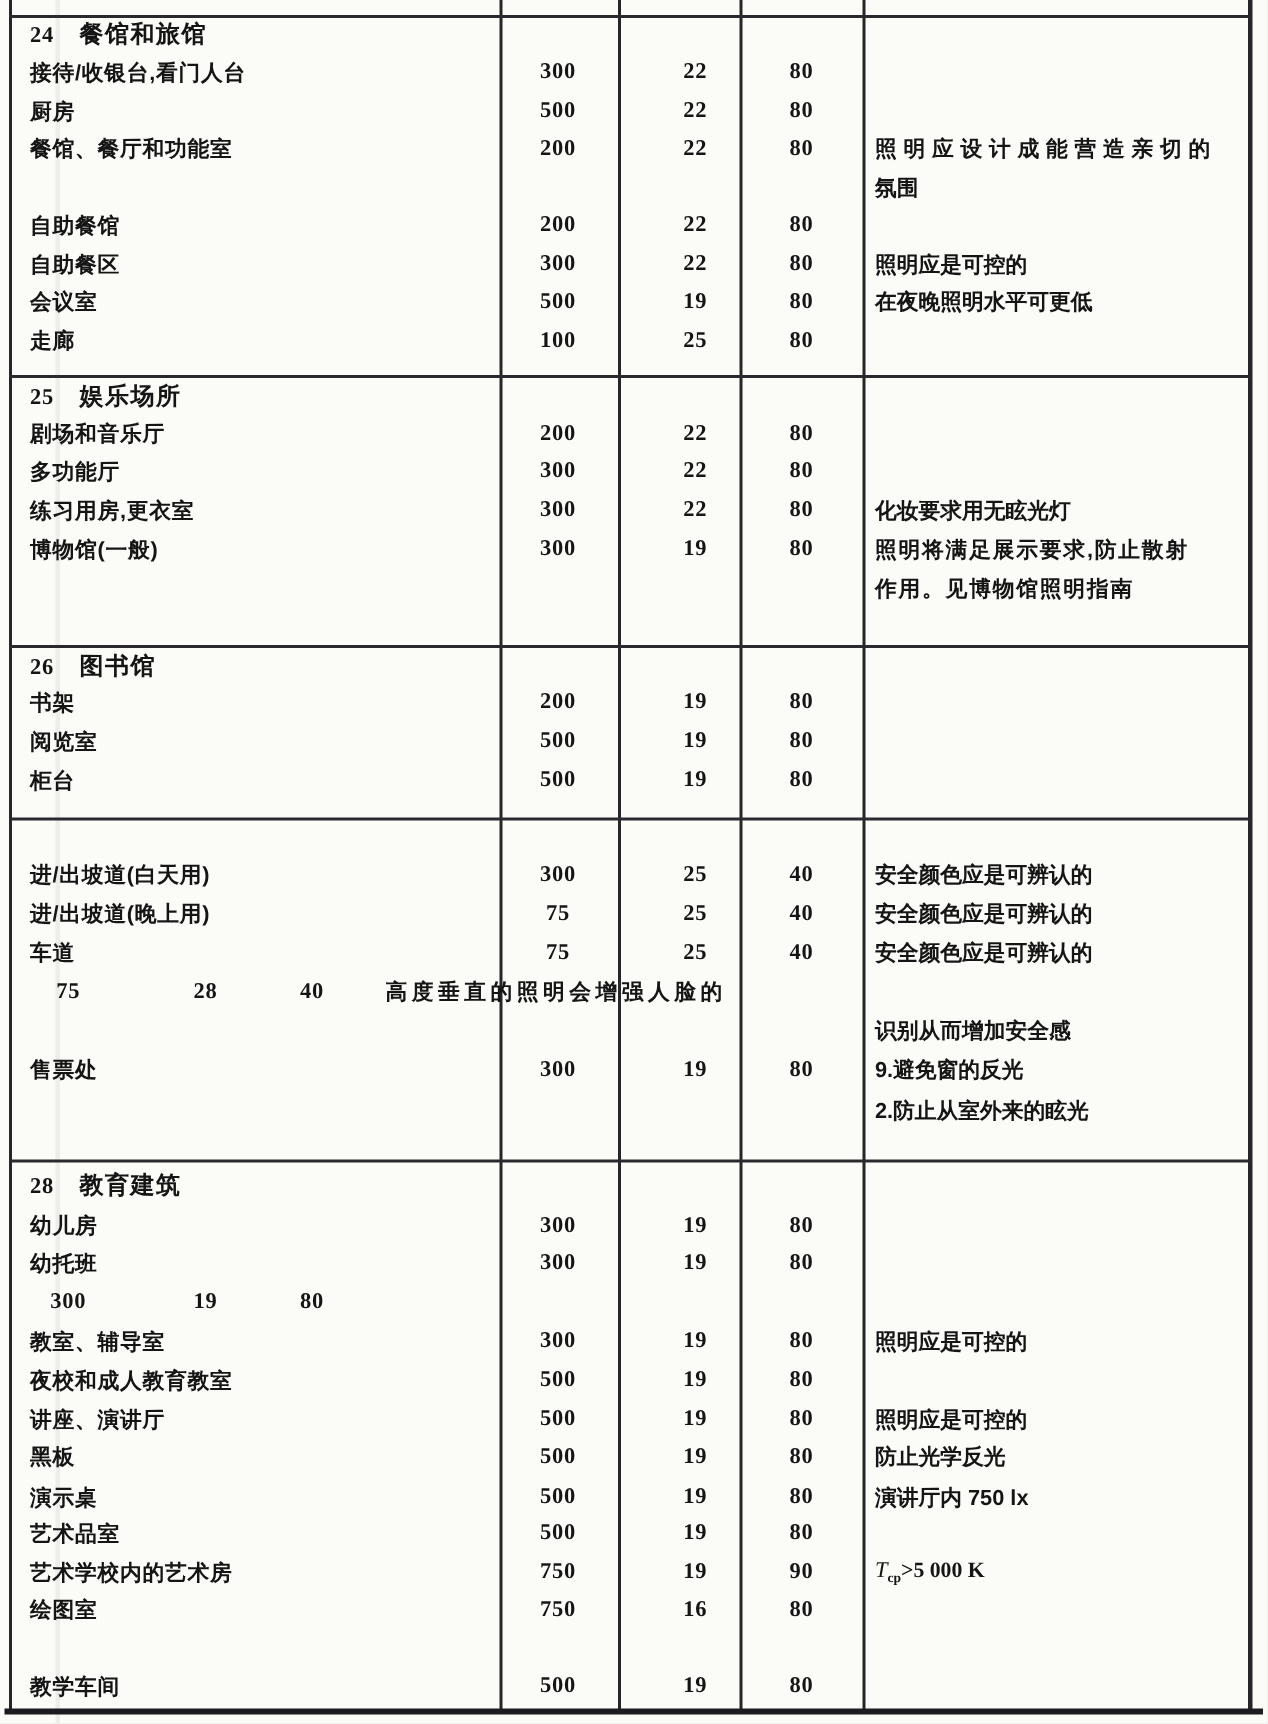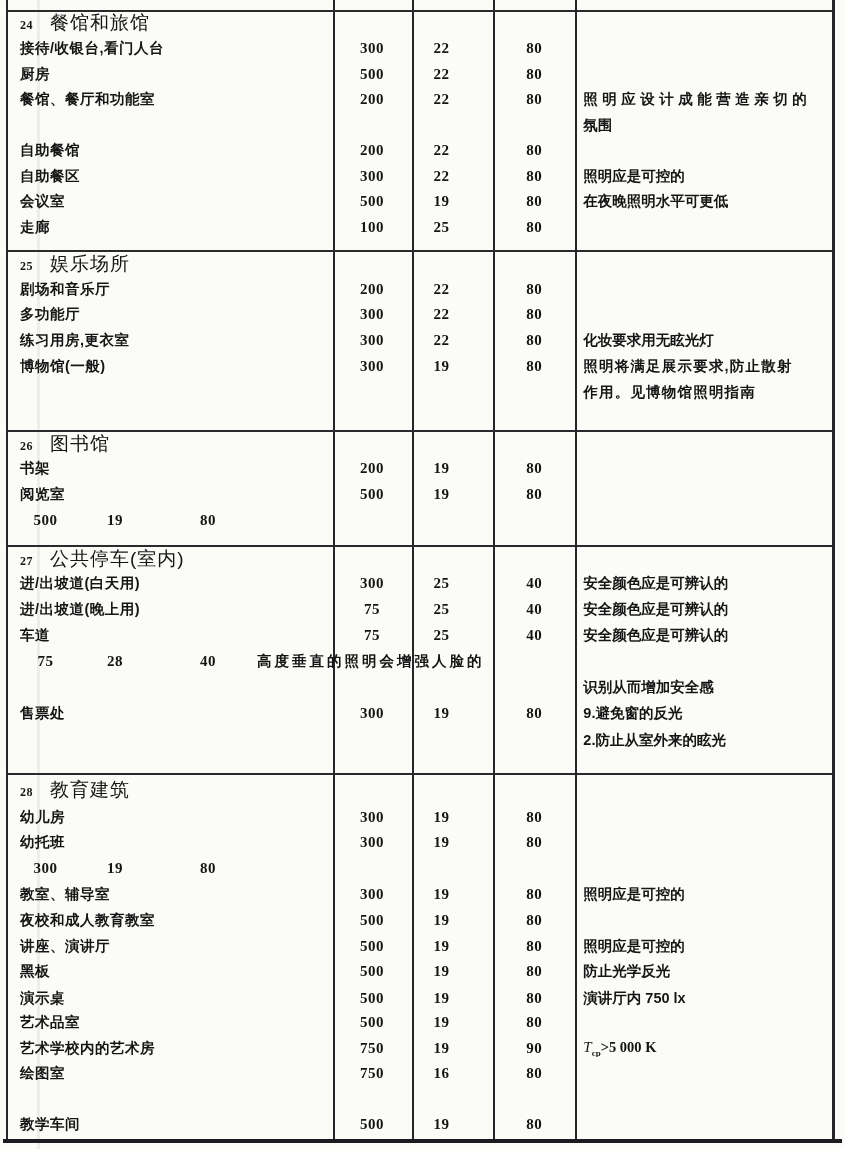--- a/index.html
+++ b/index.html
@@ -8,29 +8,29 @@
   
   .vline{position:absolute;top:0;bottom:7px;width:2px;background:#26262a;}
   .vline.thick{width:3px;}
   .hline{position:absolute;height:1.6px;background:#2a2a2e;}
   .hline.thick{height:4px;background:#1c1c20;}
   
   .row{position:absolute;left:6px;width:828px;height:26px;display:flex;align-items:center;}
   .c1{width:327px;padding-left:14px;box-sizing:border-box;font-weight:bold;font-size:14.5px;
       letter-spacing:.5px;white-space:nowrap;}
   .c2{width:79px;text-align:center;}
-  .c3{width:60px;text-align:center;}
+  .c3{width:60px;text-align:right;}
   .c4{width:82px;text-align:center;padding-left:22px;}
   .num{font-family:"Liberation Serif",serif;font-weight:700;font-size:15px;letter-spacing:.5px;}
   .c5{width:259px;padding-left:8px;box-sizing:border-box;font-weight:bold;font-size:14.5px;
       white-space:nowrap;overflow:hidden;}
   .c5.ind{}
   .sp4{letter-spacing:4.5px;} .sp3{letter-spacing:3px;} .sp1{letter-spacing:1.2px;}
-  .sec .no{font-family:"Liberation Serif",serif;font-weight:700;font-size:12px;margin-right:17px;margin-top:16px;}
-  .sec .ttl{font-weight:normal;font-size:19px;letter-spacing:1px;}
+  .sec .no{font-family:"Liberation Serif",serif;font-weight:700;font-size:15px;margin-right:17px;margin-top:16px;}
+  .sec .ttl{font-weight:bold;font-size:16px;letter-spacing:1px;}
   .math{font-size:14.5px;font-weight:bold;font-family:"Liberation Serif",serif;}
   .math i{font-family:"Liberation Serif",serif;font-weight:400;font-style:italic;font-size:15px;}
   .math sub{font-size:9px;}
   
   .smudge{position:absolute;left:37px;top:0;bottom:0;width:3px;background:rgba(120,120,120,.10);}
 </style>
 </head>
 <body>
 
 <div class="page">
@@ -160,29 +160,27 @@
     <div class="c5"></div>
   </div>
   <div class="row" style="top:481px">
     <div class="c1">阅览室</div>
     <div class="c2 num">500</div>
     <div class="c3 num">19</div>
     <div class="c4 num">80</div>
     <div class="c5"></div>
   </div>
   <div class="row" style="top:507px">
-    <div class="c2 num">500</div>
-    <div class="c3 num">19</div>
-    <div class="c4 num">80</div>
-    <div class="c5"></div>
-  </div>
-
-  <div class="row sec" style="top:546px">
-    <div class="c1"><span class="no">27</span><span class="ttl">公共停车(室内)</span></div>
-  </div>
+    <div class="c1">柜台</div>
+    <div class="c2 num">500</div>
+    <div class="c3 num">19</div>
+    <div class="c4 num">80</div>
+    <div class="c5"></div>
+  </div>
+
   <div class="row" style="top:570px">
     <div class="c1">进/出坡道(白天用)</div>
     <div class="c2 num">300</div>
     <div class="c3 num">25</div>
     <div class="c4 num">40</div>
     <div class="c5 ind">安全颜色应是可辨认的</div>
   </div>
   <div class="row" style="top:596px">
     <div class="c1">进/出坡道(晚上用)</div>
     <div class="c2 num">75</div>

